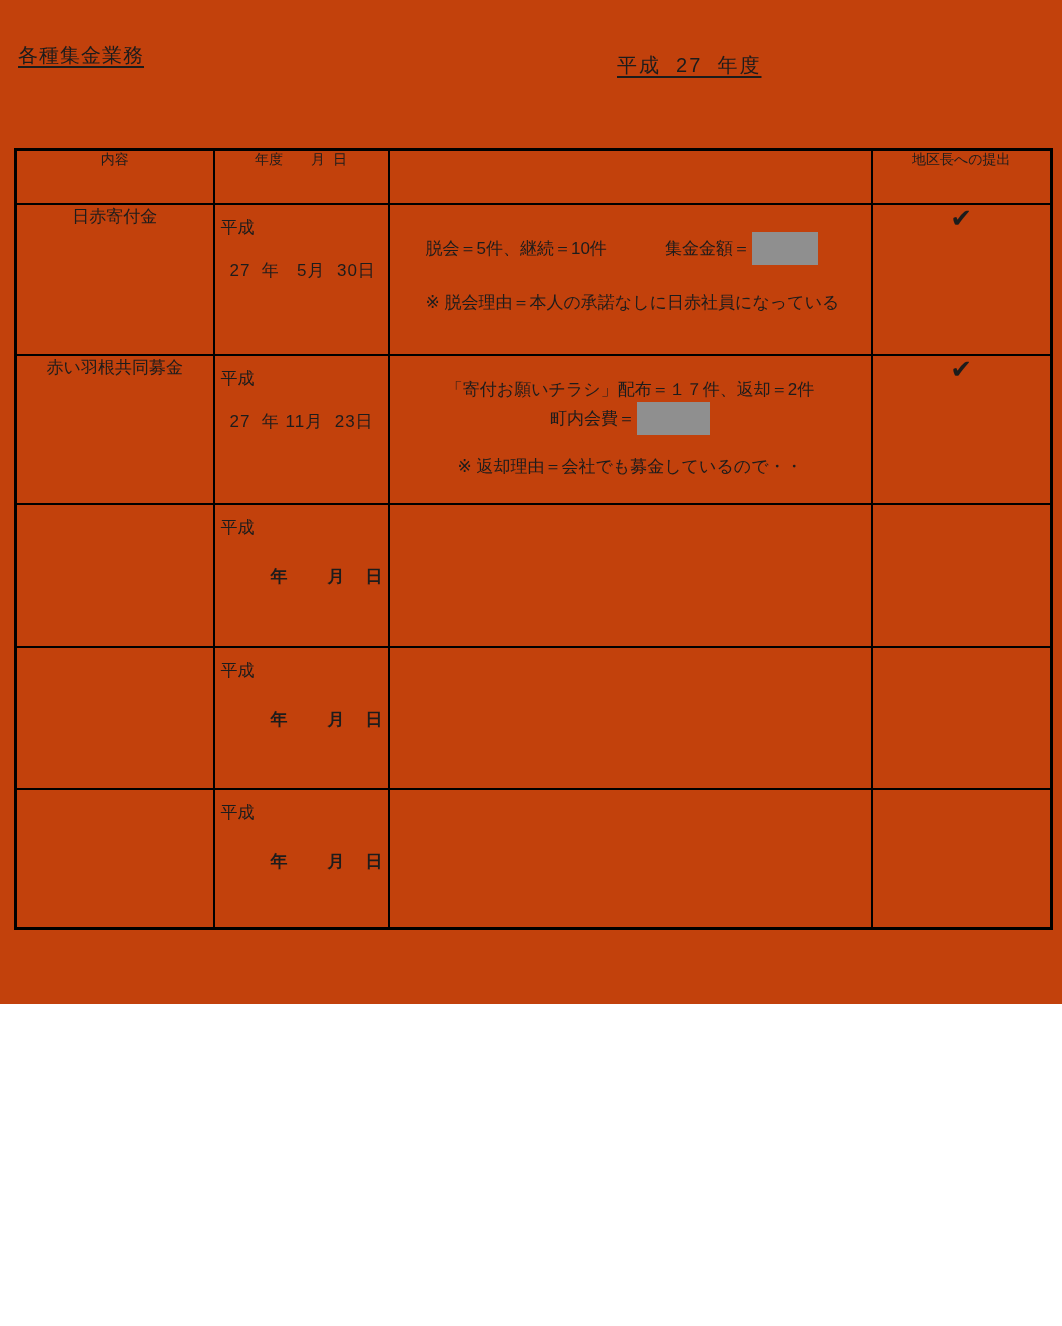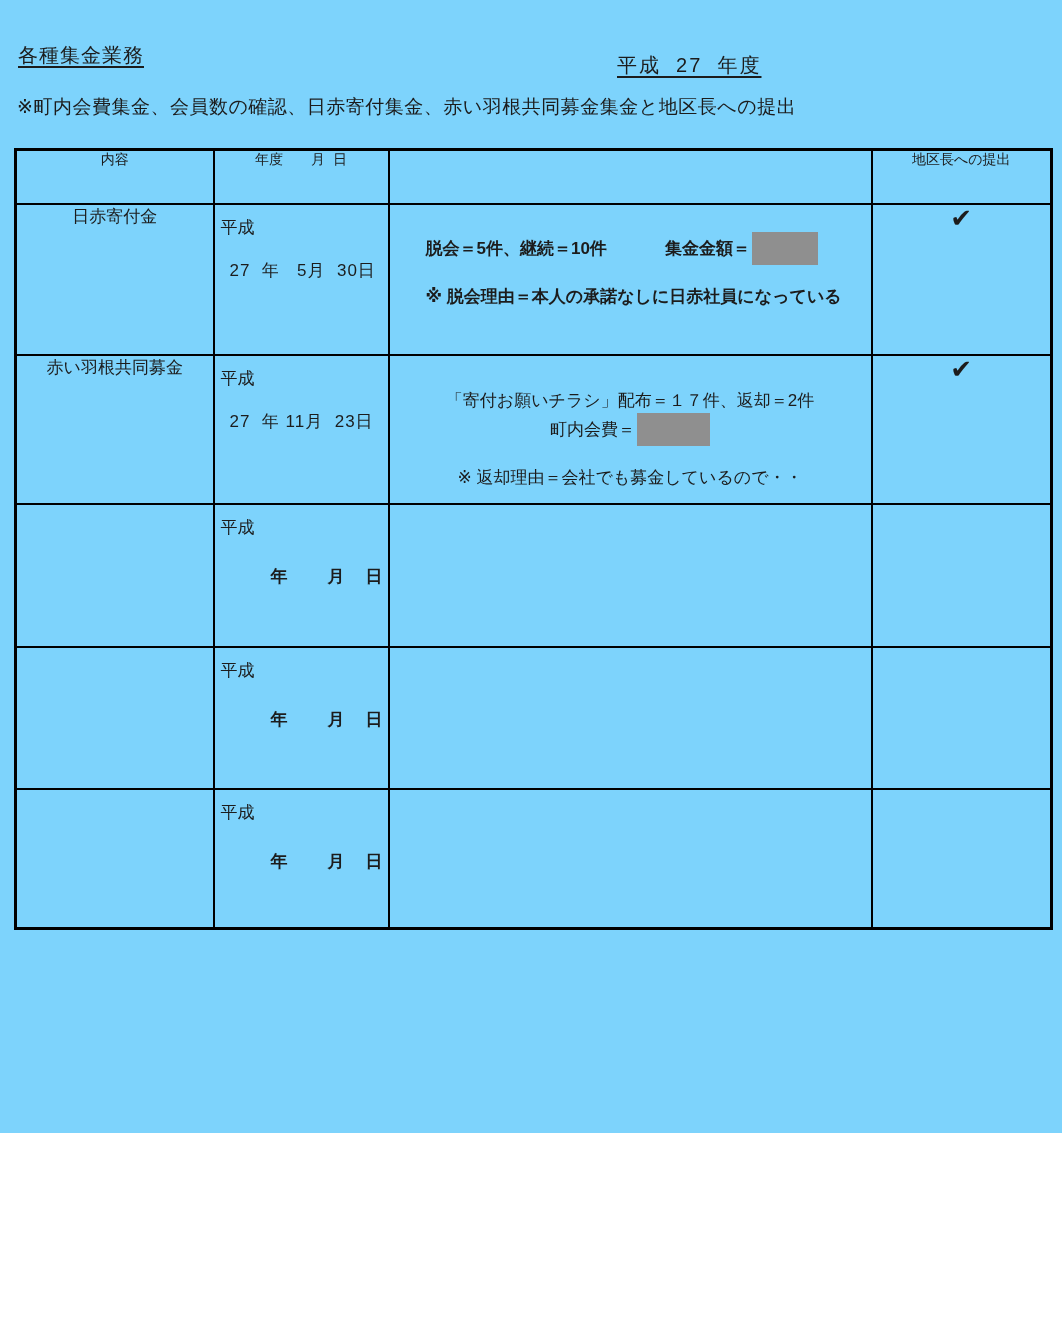--- a/index.html
+++ b/index.html
@@ -5,22 +5,22 @@
   html, body {
     margin: 0;
     padding: 0;
     background: #ffffff;
     font-family: "Liberation Sans", "DejaVu Sans", sans-serif;
     color: #1c1c1c;
   }
   .page {
     position: relative;
     width: 1062px;
-    height: 1133px;
-    background: #7dd3fc;
+    height: 1004px;
+    background: #c2410c;
     overflow: hidden;
   }
   .doc-title {
     position: absolute;
     left: 18px;
     top: 42px;
     font-size: 20px;
     letter-spacing: 1px;
     text-decoration: underline;
     text-underline-offset: 4px;
@@ -122,46 +122,45 @@
   }
   .redact.big   { width: 225px; height: 35px; margin-left: 6px; }
   .redact.small { width: 66px;  height: 33px; margin-left: 2px; }
   .redact.mid   { width: 73px;  height: 33px; margin-left: 2px; }
   .detail-col {
     display: flex;
     flex-direction: column;
     height: 100%;
     box-sizing: border-box;
   }
-  .detail-col.donation { padding: 27px 0 0 36px; align-items: flex-start; font-weight: bold; }
+  .detail-col.donation { padding: 27px 0 0 36px; align-items: flex-start; }
   .detail-col.donation .line1 { display: flex; align-items: center; white-space: pre; }
   .detail-col.donation .gap { display: inline-block; width: 58px; }
-  .detail-col.donation .note { margin-top: 20px; padding-left: 0; white-space: pre; }
-  .detail-col.akaihane { padding-top: 33px; align-items: center; }
+  .detail-col.donation .note { margin-top: 26px; padding-left: 0; white-space: pre; }
+  .detail-col.akaihane { padding-top: 22px; align-items: center; }
   .detail-col.akaihane .line1 { white-space: pre; text-align: center; }
   .detail-col.akaihane .line2 { display: flex; align-items: center; white-space: pre; margin-top: 1px; }
   .detail-col.akaihane .note { margin-top: 20px; white-space: pre; }
   td.checkcell {
     vertical-align: middle;
     text-align: center;
   }
   .checkmark {
     font-size: 26px;
     font-weight: bold;
     line-height: 1;
   }
 </style>
 </head>
 <body>
 
 <div class="page">
 
   <div class="doc-title">各種集金業務</div>
   <div class="fiscal-year">平成  27  年度</div>
-  <div class="doc-note">※町内会費集金、会員数の確認、日赤寄付集金、赤い羽根共同募金集金と地区長への提出</div>
 
   <table class="main">
     <colgroup>
       <col class="c1">
         <col class="c2">
         <col class="c3">
         <col class="c4">
     </colgroup>
 
     <tbody>

